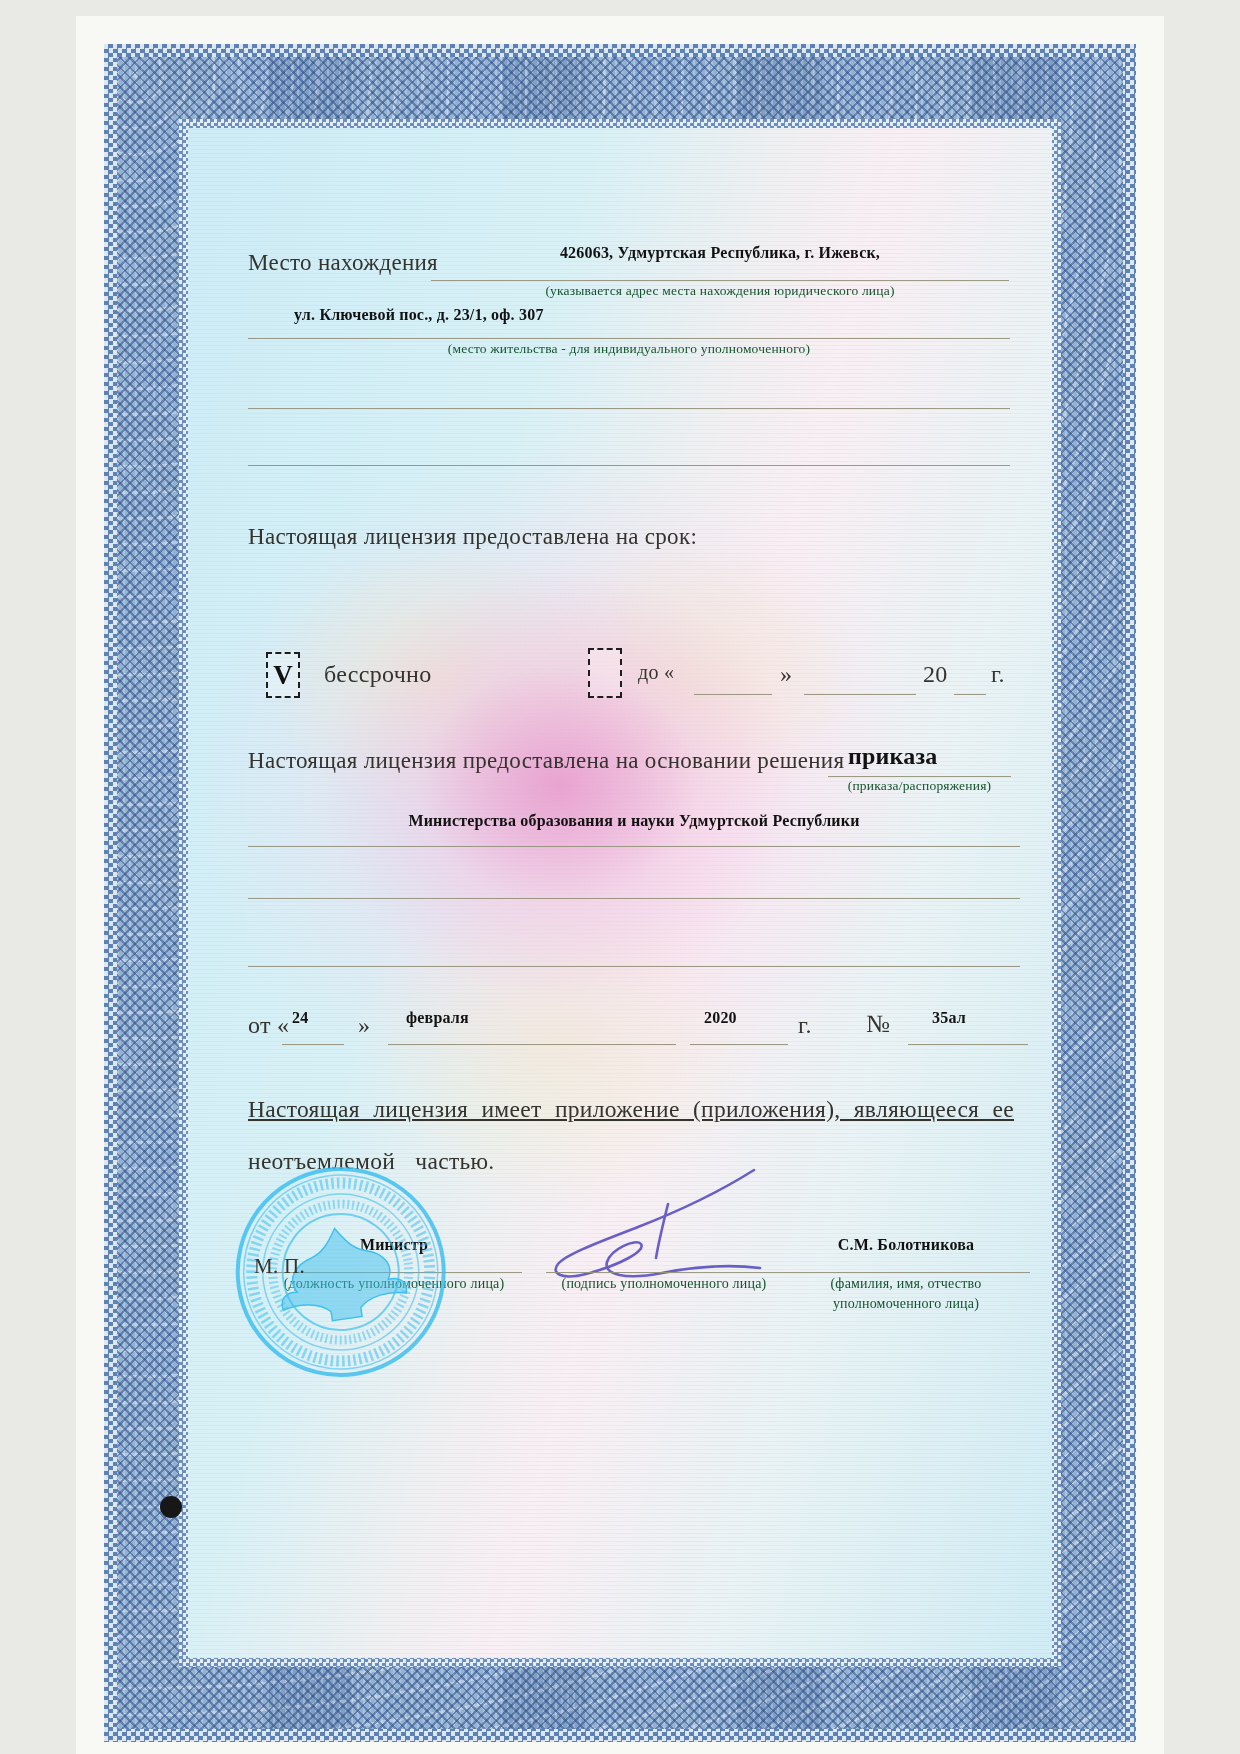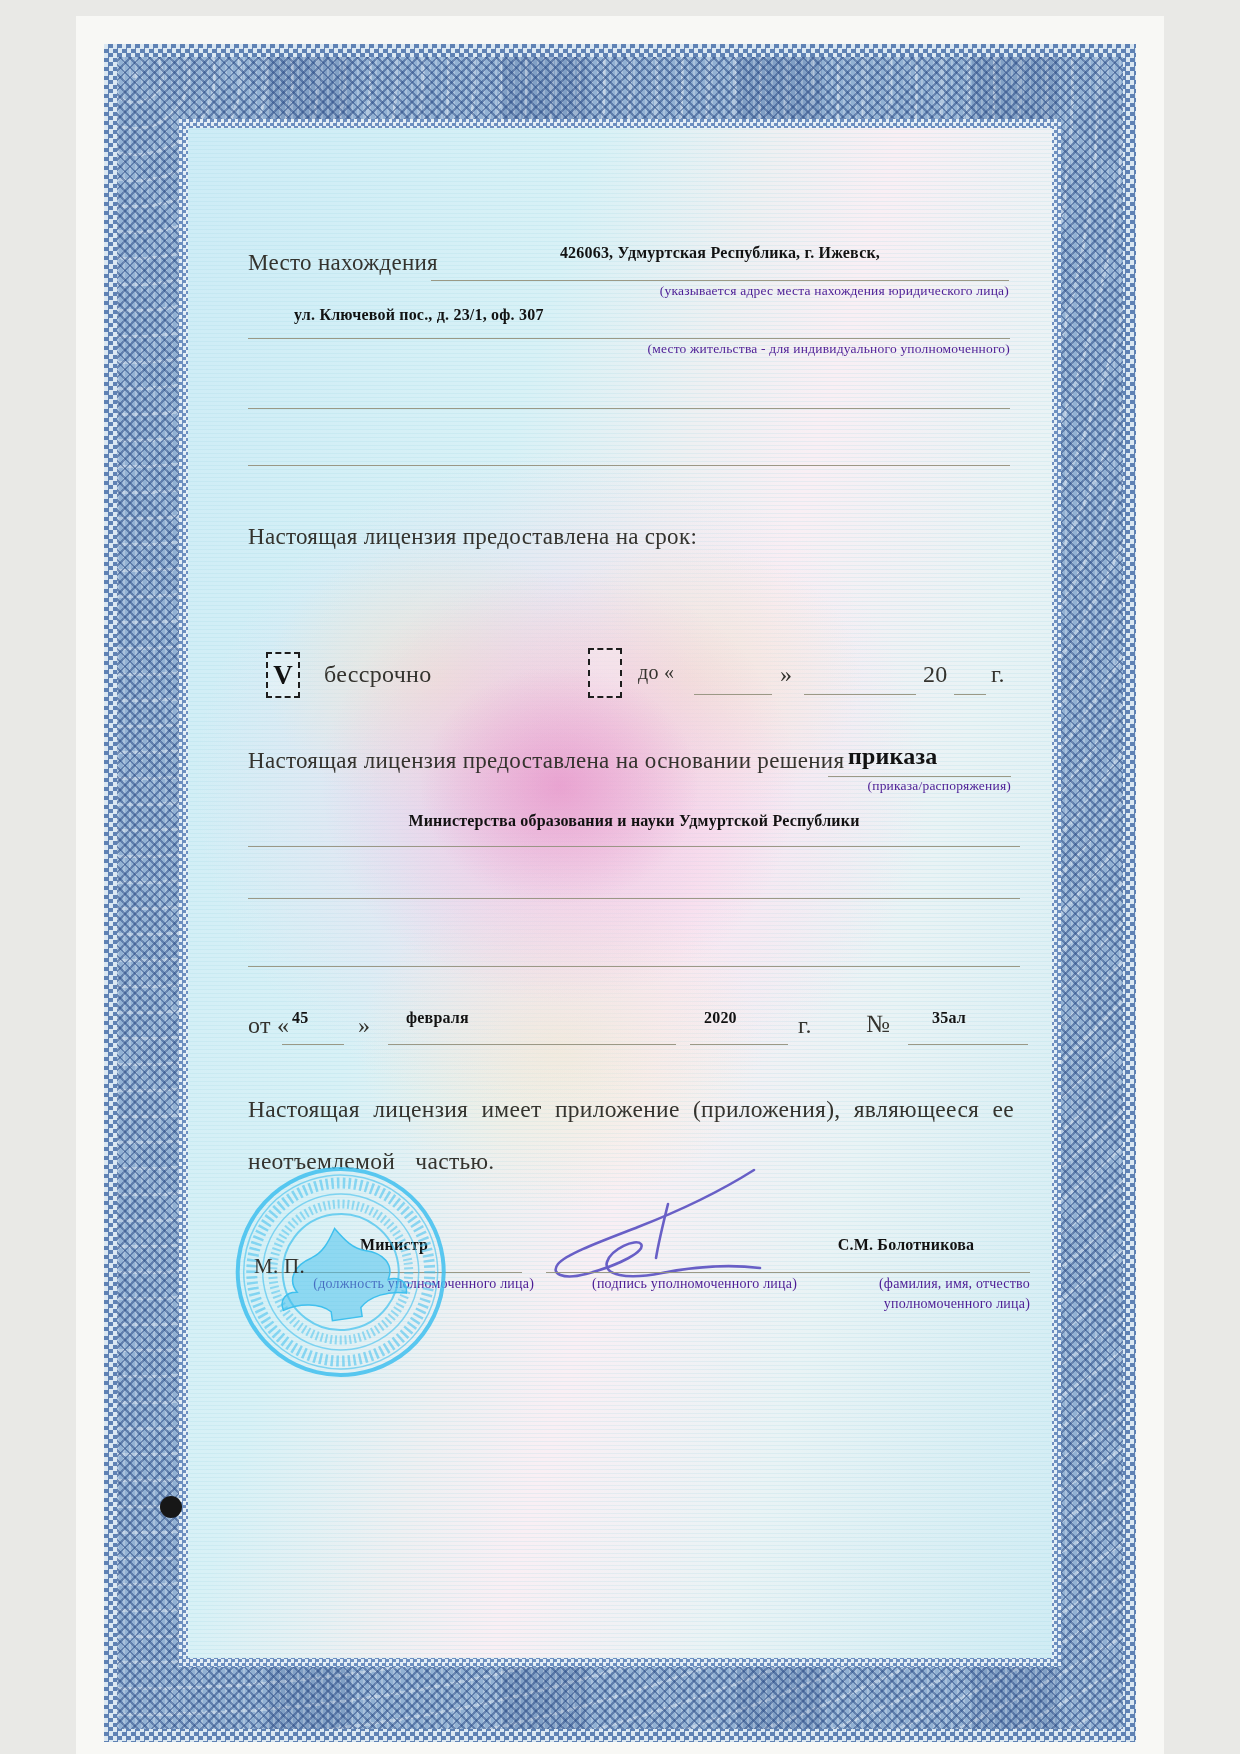--- a/index.html
+++ b/index.html
@@ -38,29 +38,29 @@
       radial-gradient(ellipse 240px 190px at 29% 36%, rgba(238,235,196,.65), transparent 72%),
       radial-gradient(ellipse 240px 190px at 58% 36%, rgba(238,235,196,.65), transparent 72%),
       radial-gradient(ellipse 280px 230px at 43% 60%, rgba(240,236,202,.55), transparent 72%),
       repeating-linear-gradient(0deg, rgba(150,210,224,.18) 0 1px, transparent 1px 4px),
       linear-gradient(105deg,#cdecf6 0%,#d8f1f6 32%,#eef0f2 46%,#f9eff4 56%,#e9f3f5 74%,#d0ecf4 100%);
   }
   
   .abs{position:absolute;}
   .lbl{font-size:23px;color:#34332e;letter-spacing:.3px;}
   .val{font-weight:bold;font-size:16px;color:#121212;letter-spacing:.2px;}
-  .cap{font-size:13.5px;color:#4c1d95;letter-spacing:.2px;text-align:right;font-family:Liberation Serif, serif;}
+  .cap{font-size:13.5px;color:#14532d;letter-spacing:.2px;text-align:center;font-family:Liberation Serif, serif;}
   .rule{height:1px;background:#97937f;opacity:.95;}
   .ctr{text-align:center;}
   .chk{
     width:34px;height:46px;border:2px dashed #1d1d1d;box-sizing:border-box;
     display:flex;align-items:center;justify-content:center;
     font-weight:bold;font-size:27px;color:#111;background:rgba(255,255,255,.25);
   }
-  .just{text-align:justify;text-align-last:justify;}
+  .just{text-align:justify;text-align-last:justify;text-decoration:underline;}
   .sig-svg,.stamp-svg{position:absolute;}
   .dot{position:absolute;width:22px;height:22px;border-radius:50%;background:#171717;}
 </style>
 </head>
 <body>
 
 <div class="doc">
 
   <div class="frame-checker">
     <div class="frame-ornament">
@@ -103,21 +103,21 @@
   <div class="abs rule" style="left:752px;top:760px;width:183px;"></div>
   <div class="abs cap" style="left:752px;top:762px;width:183px;">(приказа/распоряжения)</div>
 
   <div class="abs val ctr" style="left:172px;top:796px;width:772px;">Министерства образования и науки Удмуртской Республики</div>
   <div class="abs rule" style="left:172px;top:830px;width:772px;"></div>
 
   <div class="abs rule" style="left:172px;top:882px;width:772px;"></div>
   <div class="abs rule" style="left:172px;top:950px;width:772px;"></div>
 
   <div class="abs lbl" style="left:172px;top:996px;font-size:24px;">от «</div>
-  <div class="abs val" style="left:216px;top:993px;">45</div>
+  <div class="abs val" style="left:216px;top:993px;">24</div>
   <div class="abs rule" style="left:206px;top:1028px;width:62px;"></div>
   <div class="abs lbl" style="left:282px;top:996px;font-size:24px;">»</div>
   <div class="abs val" style="left:330px;top:993px;">февраля</div>
   <div class="abs rule" style="left:312px;top:1028px;width:288px;"></div>
   <div class="abs val" style="left:628px;top:993px;">2020</div>
   <div class="abs rule" style="left:614px;top:1028px;width:98px;"></div>
   <div class="abs lbl" style="left:722px;top:996px;font-size:24px;">г.</div>
   <div class="abs lbl" style="left:790px;top:994px;font-size:25px;">№</div>
   <div class="abs val" style="left:856px;top:993px;">35ал</div>
   <div class="abs rule" style="left:832px;top:1028px;width:120px;"></div>

